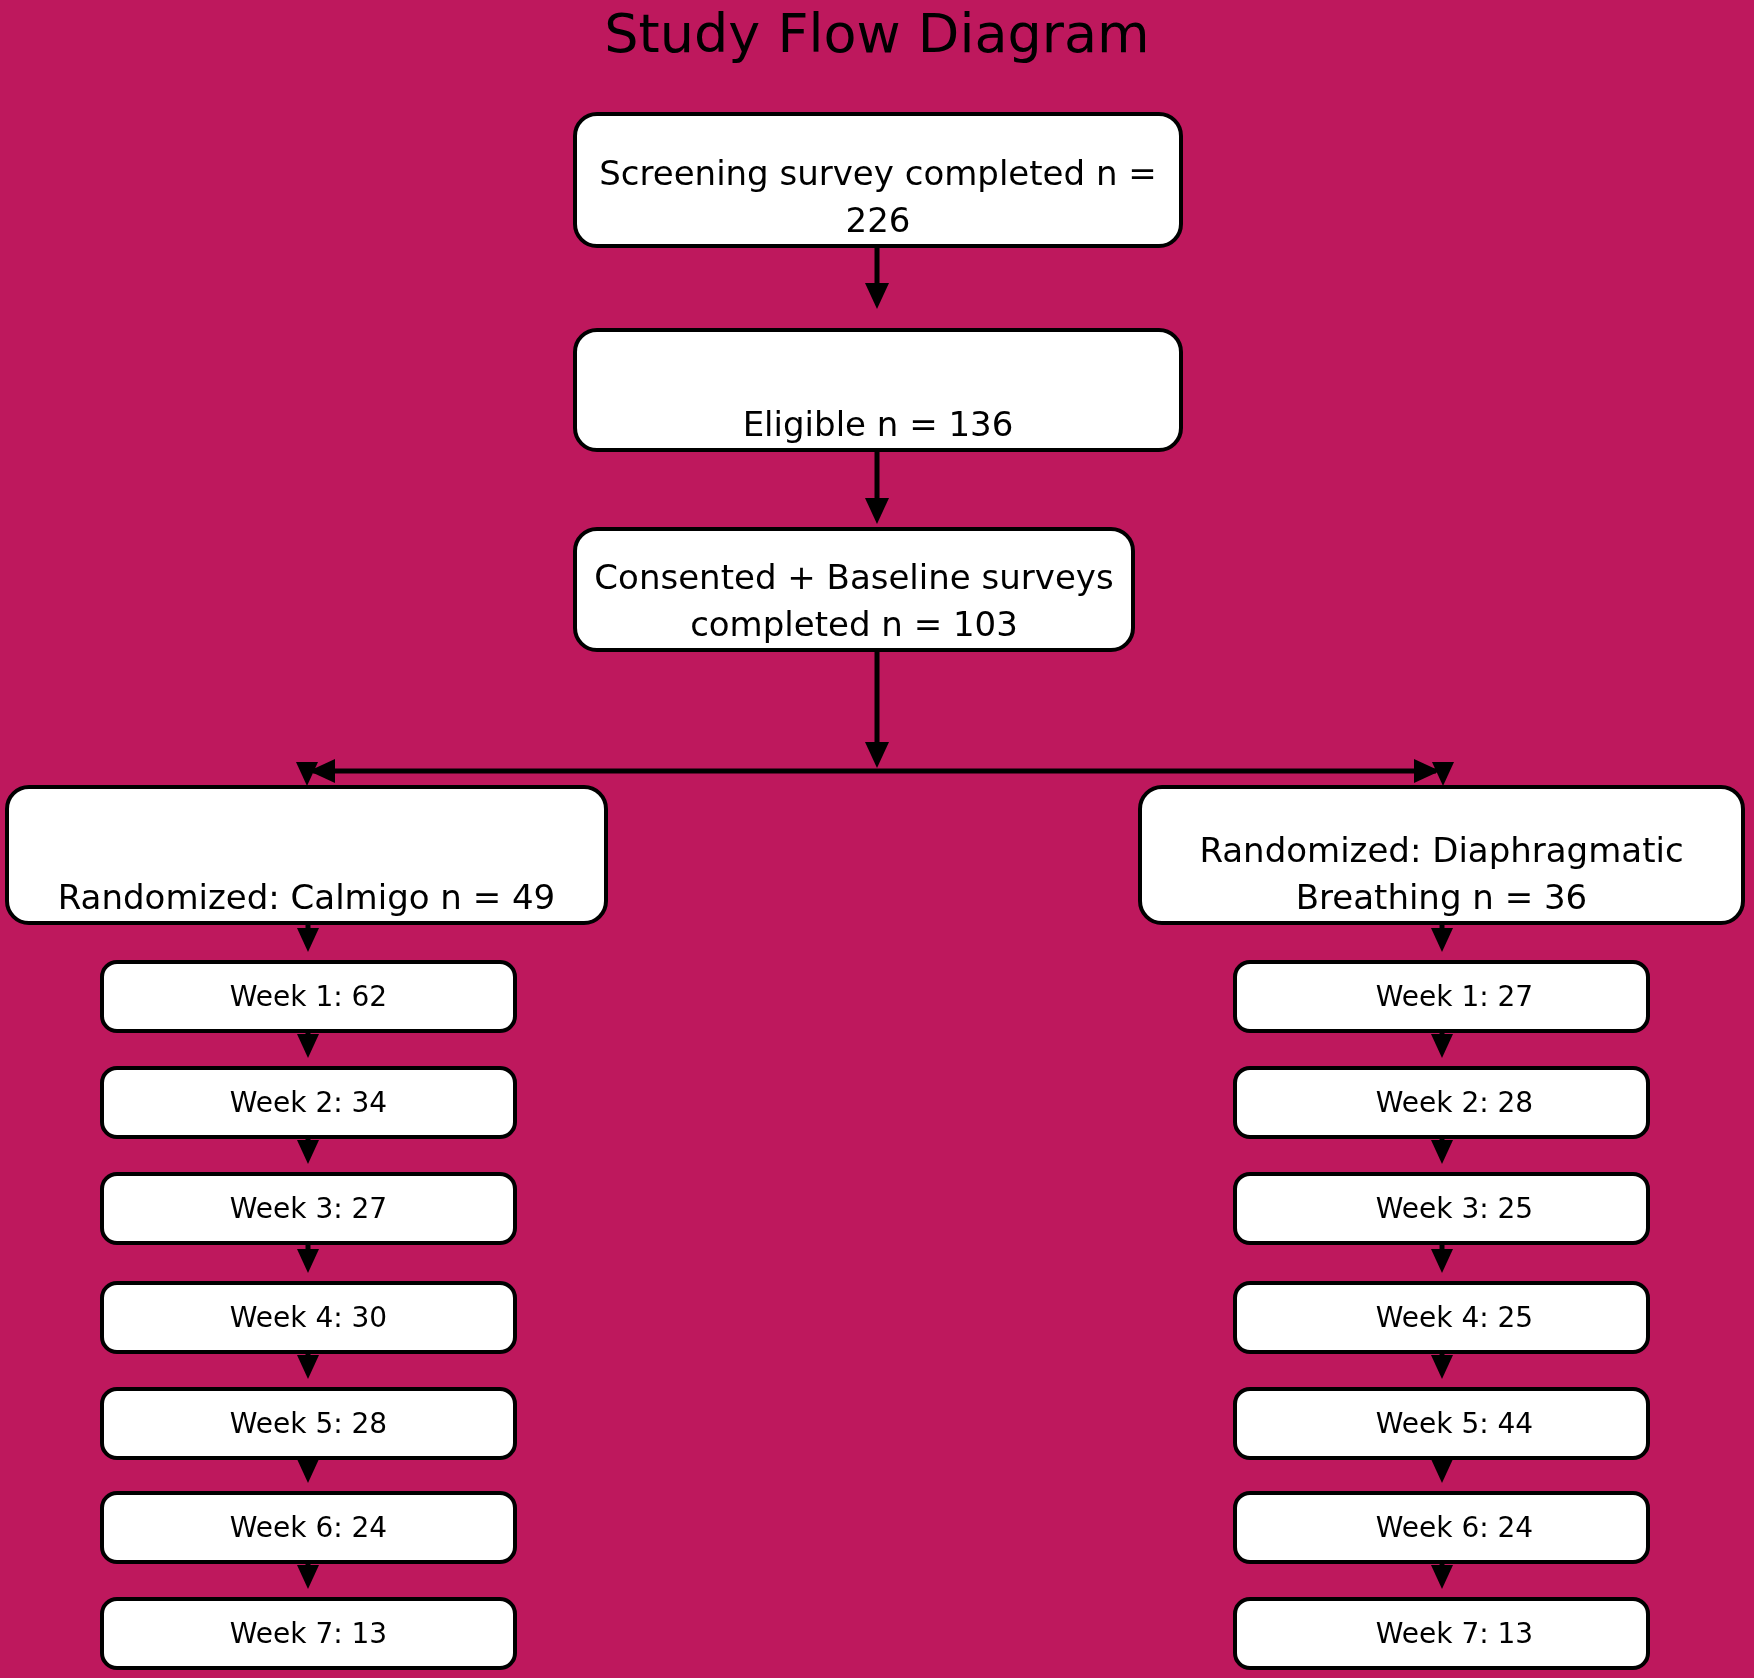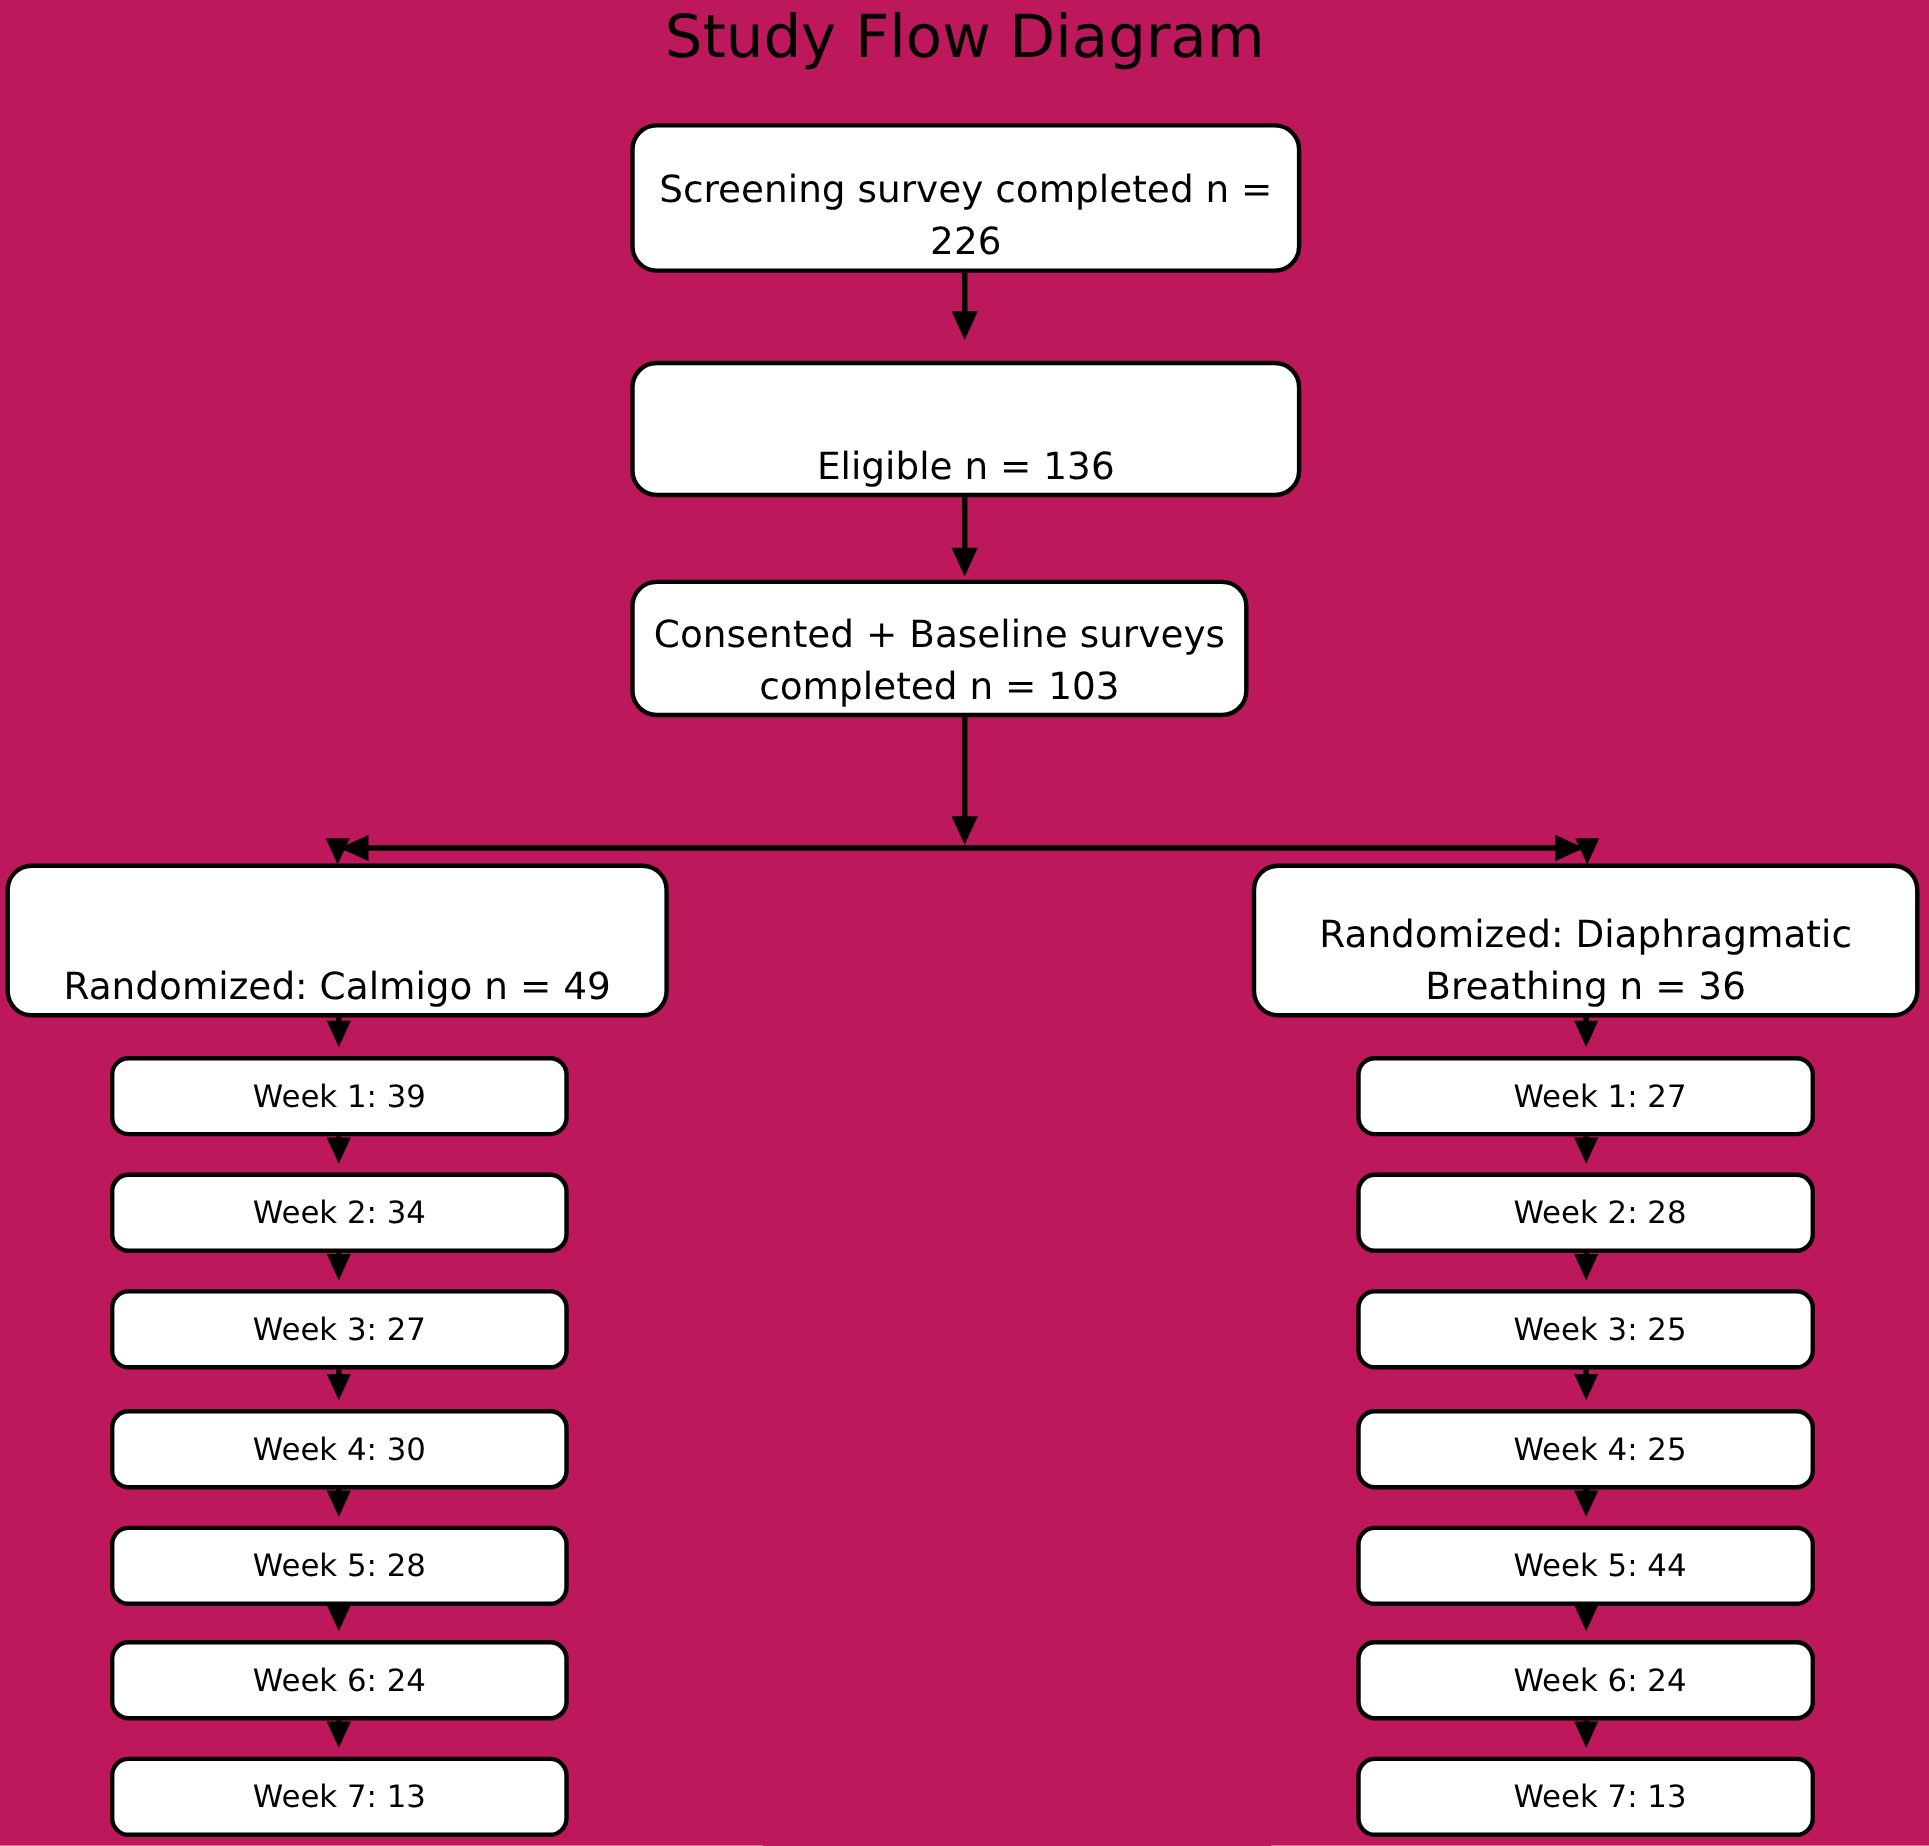--- a/index.html
+++ b/index.html
@@ -150,21 +150,21 @@
     <span class="label main-label">Randomized: Calmigo n = 49</span>
   </div>
 
   <div class="box big" id="box-rand-right">
     <span class="label main-label">Randomized: Diaphragmatic
 Breathing n = 36</span>
   </div>
 
   <div class="col-left">
     <div class="box weekbox wk-1">
-      <span class="label week-label">Week 1: 39</span>
+      <span class="label week-label">Week 1: 62</span>
     </div>
     <div class="box weekbox wk-2">
       <span class="label week-label">Week 2: 34</span>
     </div>
     <div class="box weekbox wk-3">
       <span class="label week-label">Week 3: 27</span>
     </div>
     <div class="box weekbox wk-4">
       <span class="label week-label">Week 4: 30</span>
     </div>

